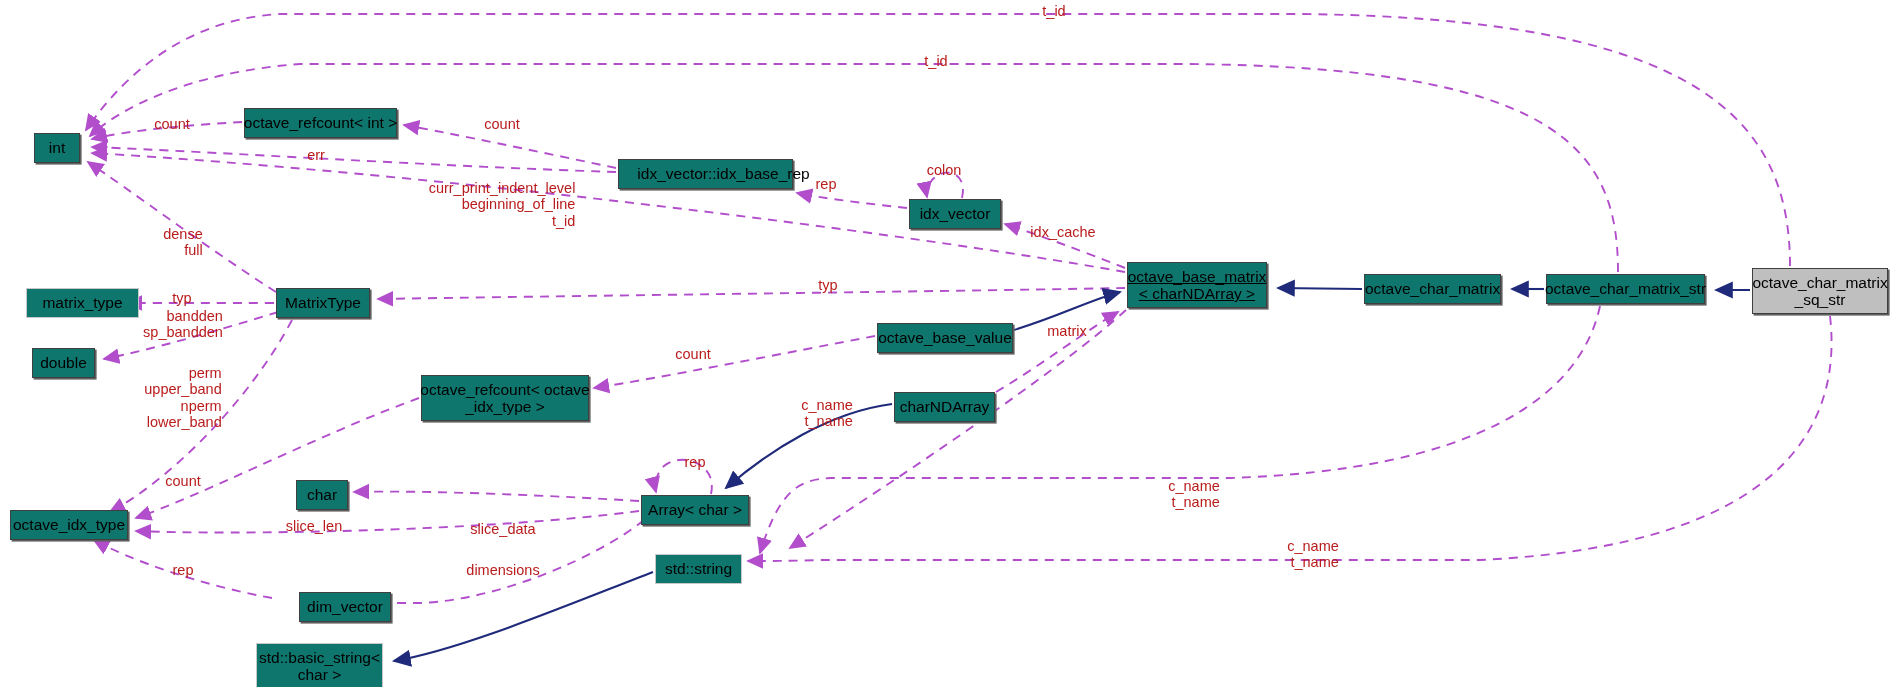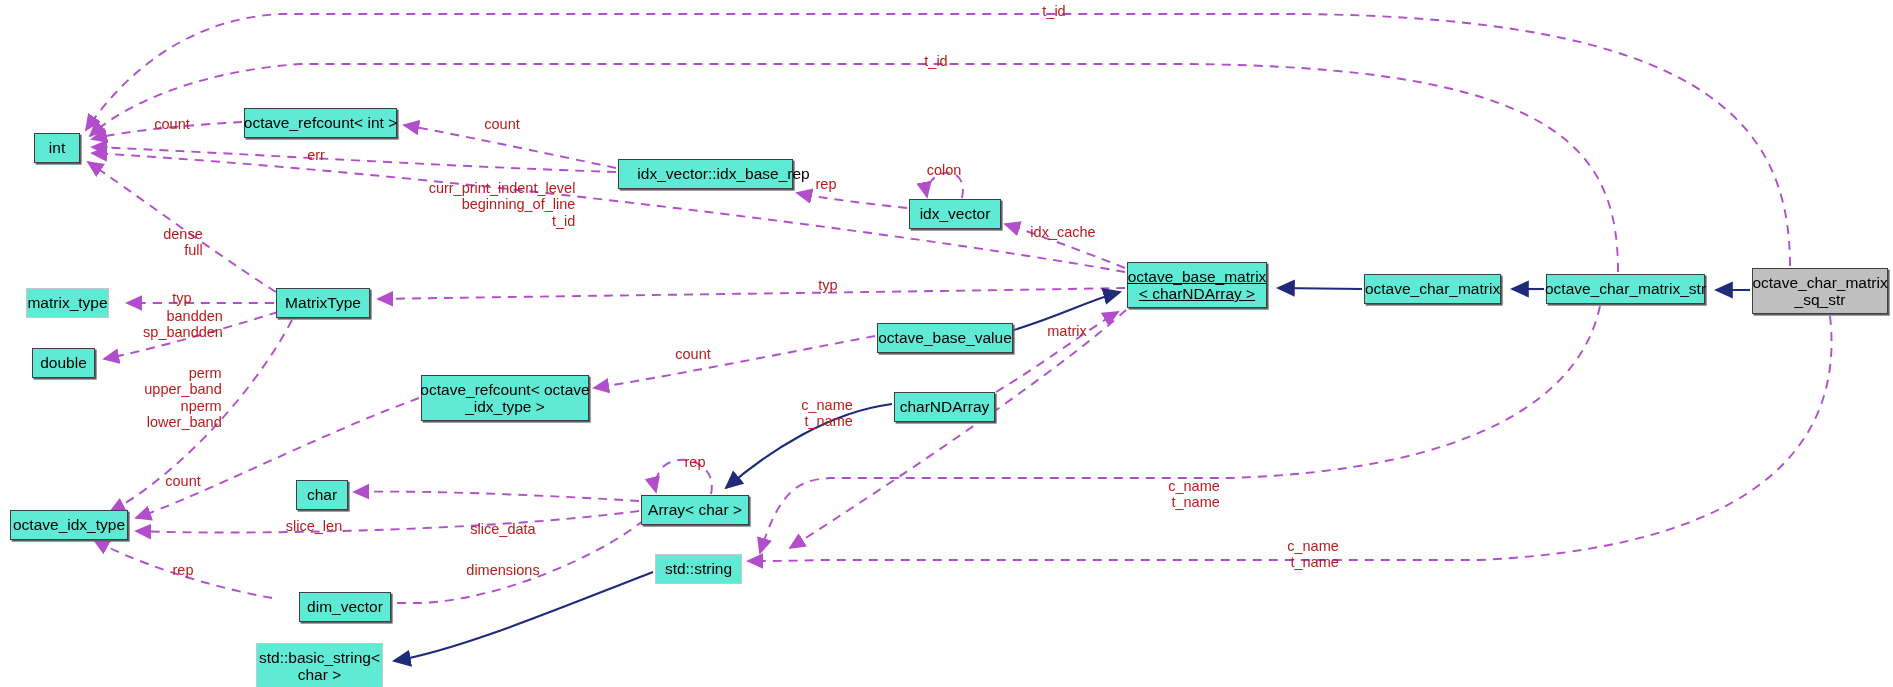--- a/index.html
+++ b/index.html
@@ -3,21 +3,21 @@
 <meta charset="utf-8">
 <title>Collaboration diagram</title>
 <style>
   html,body{margin:0;padding:0;background:#ffffff;}
   body{font-family:"Liberation Sans","DejaVu Sans",sans-serif;}
   #canvas{position:relative;width:1893px;height:687px;background:#ffffff;overflow:hidden;}
   #edge-layer{position:absolute;left:0;top:0;width:1893px;height:687px;pointer-events:none;}
 
   .node{position:absolute;box-sizing:border-box;display:flex;align-items:center;
         justify-content:center;text-align:center;line-height:1.12;
-        font-size:15.5px;color:#000000;background:#5eead4;white-space:pre;}
+        font-size:15.5px;color:#000000;background:#0f766e;white-space:pre;}
   .node.solid{border:1.4px solid #404040;box-shadow:1.6px 1.6px 0 0 #606060;}
   .node.light{border:1.4px solid #c8c8c8;}
   .node.hl{background:#bfbfbf;border:1.4px solid #404040;box-shadow:1.6px 1.6px 0 0 #606060;}
   .node .nlabel{display:block;padding:0 5px;}
 
   .elabel{position:absolute;font-size:14.5px;color:#b91c1c;line-height:1.13;
           text-align:right;white-space:pre;background:transparent;}
 </style>
 </head>
 <body>
@@ -107,21 +107,21 @@
       <div class="node solid" style="left: 34px; top: 133px; width: 46px; height: 30px;"><span class="nlabel">int</span></div>
       <div class="node solid" style="left: 244px; top: 108px; width: 153px; height: 30px;"><span class="nlabel">octave_refcount&lt; int &gt;</span></div>
       <div class="node solid" style="left: 618px; top: 159px; width: 175px; height: 30px; padding-left: 36px;"><span class="nlabel">idx_vector::idx_base_rep</span></div>
       <div class="node solid" style="left: 909px; top: 199px; width: 92px; height: 30px;"><span class="nlabel">idx_vector</span></div>
       <div class="node solid" style="left: 1127px; top: 262px; width: 140px; height: 46px; text-decoration: underline;"><span class="nlabel">octave_base_matrix
 &lt; charNDArray &gt;</span></div>
       <div class="node solid" style="left: 1364px; top: 274px; width: 137px; height: 30px;"><span class="nlabel">octave_char_matrix</span></div>
       <div class="node solid" style="left: 1546px; top: 274px; width: 159px; height: 30px;"><span class="nlabel">octave_char_matrix_str</span></div>
       <div class="node hl" style="left: 1752px; top: 268px; width: 136px; height: 46px;"><span class="nlabel">octave_char_matrix
 _sq_str</span></div>
-      <div class="node light" style="left: 26px; top: 288px; width: 83px; height: 30px;"><span class="nlabel">matrix_type</span></div>
+      <div class="node light" style="left: 26px; top: 288px; width: 113px; height: 30px;"><span class="nlabel">matrix_type</span></div>
       <div class="node solid" style="left: 276px; top: 288px; width: 94px; height: 30px;"><span class="nlabel">MatrixType</span></div>
       <div class="node solid" style="left: 32px; top: 348px; width: 63px; height: 30px;"><span class="nlabel">double</span></div>
       <div class="node solid" style="left: 877px; top: 323px; width: 136px; height: 30px;"><span class="nlabel">octave_base_value</span></div>
       <div class="node solid" style="left: 421px; top: 375px; width: 168px; height: 46px;"><span class="nlabel">octave_refcount&lt; octave
 _idx_type &gt;</span></div>
       <div class="node solid" style="left: 894px; top: 392px; width: 101px; height: 30px;"><span class="nlabel">charNDArray</span></div>
       <div class="node solid" style="left: 10px; top: 510px; width: 118px; height: 30px;"><span class="nlabel">octave_idx_type</span></div>
       <div class="node solid" style="left: 296px; top: 480px; width: 52px; height: 30px;"><span class="nlabel">char</span></div>
       <div class="node solid" style="left: 641px; top: 495px; width: 108px; height: 30px;"><span class="nlabel">Array&lt; char &gt;</span></div>
       <div class="node light" style="left: 655px; top: 554px; width: 87px; height: 30px;"><span class="nlabel">std::string</span></div>

